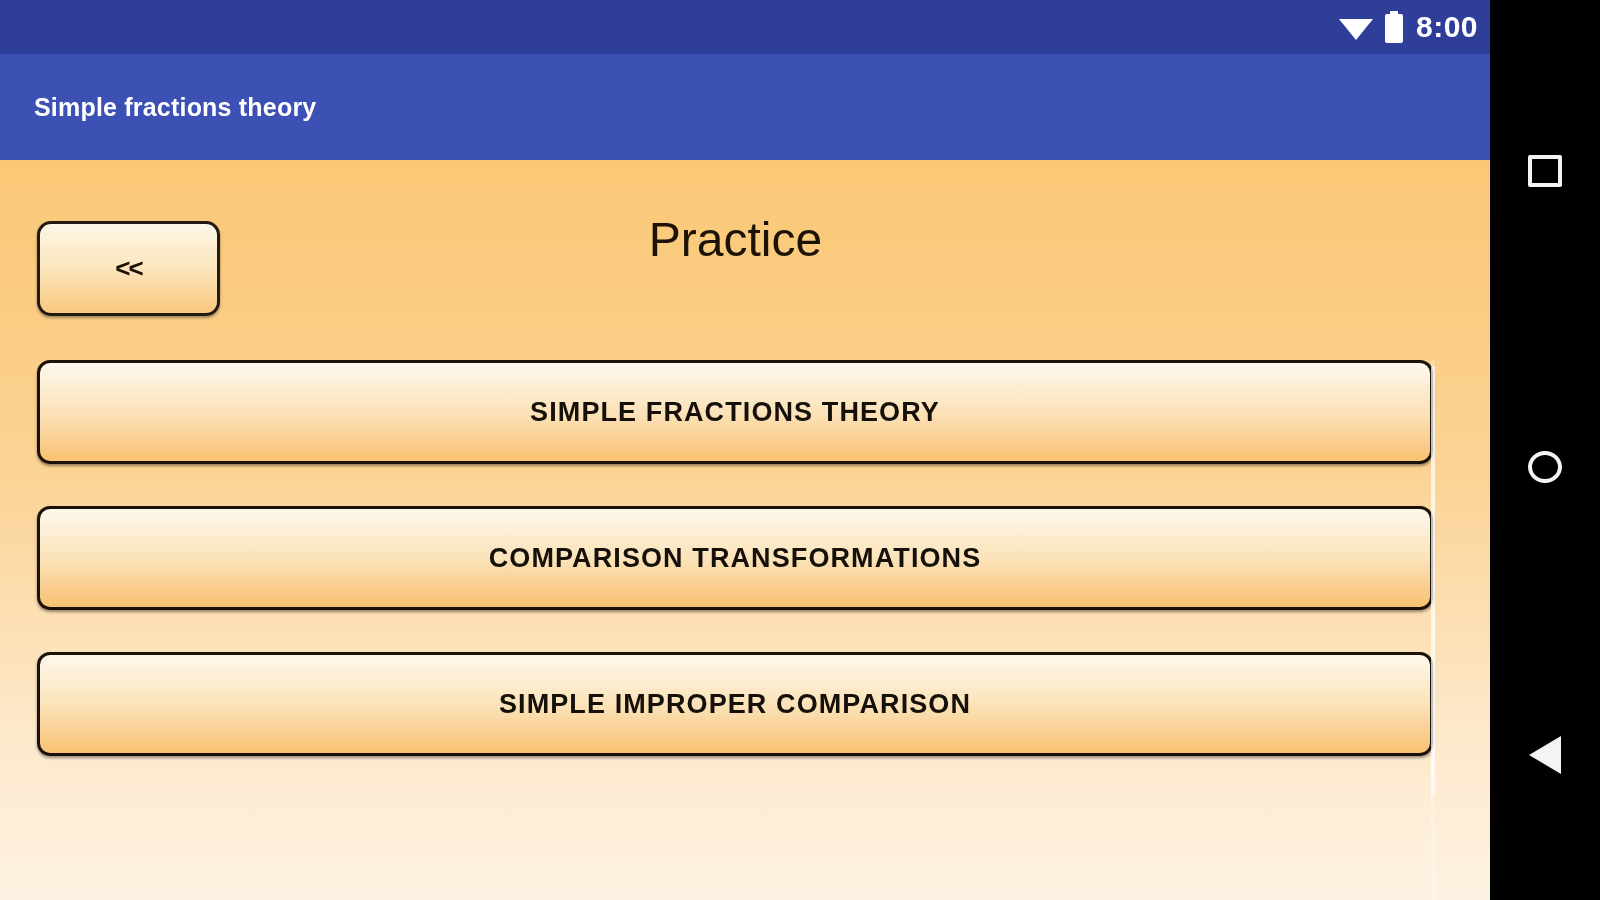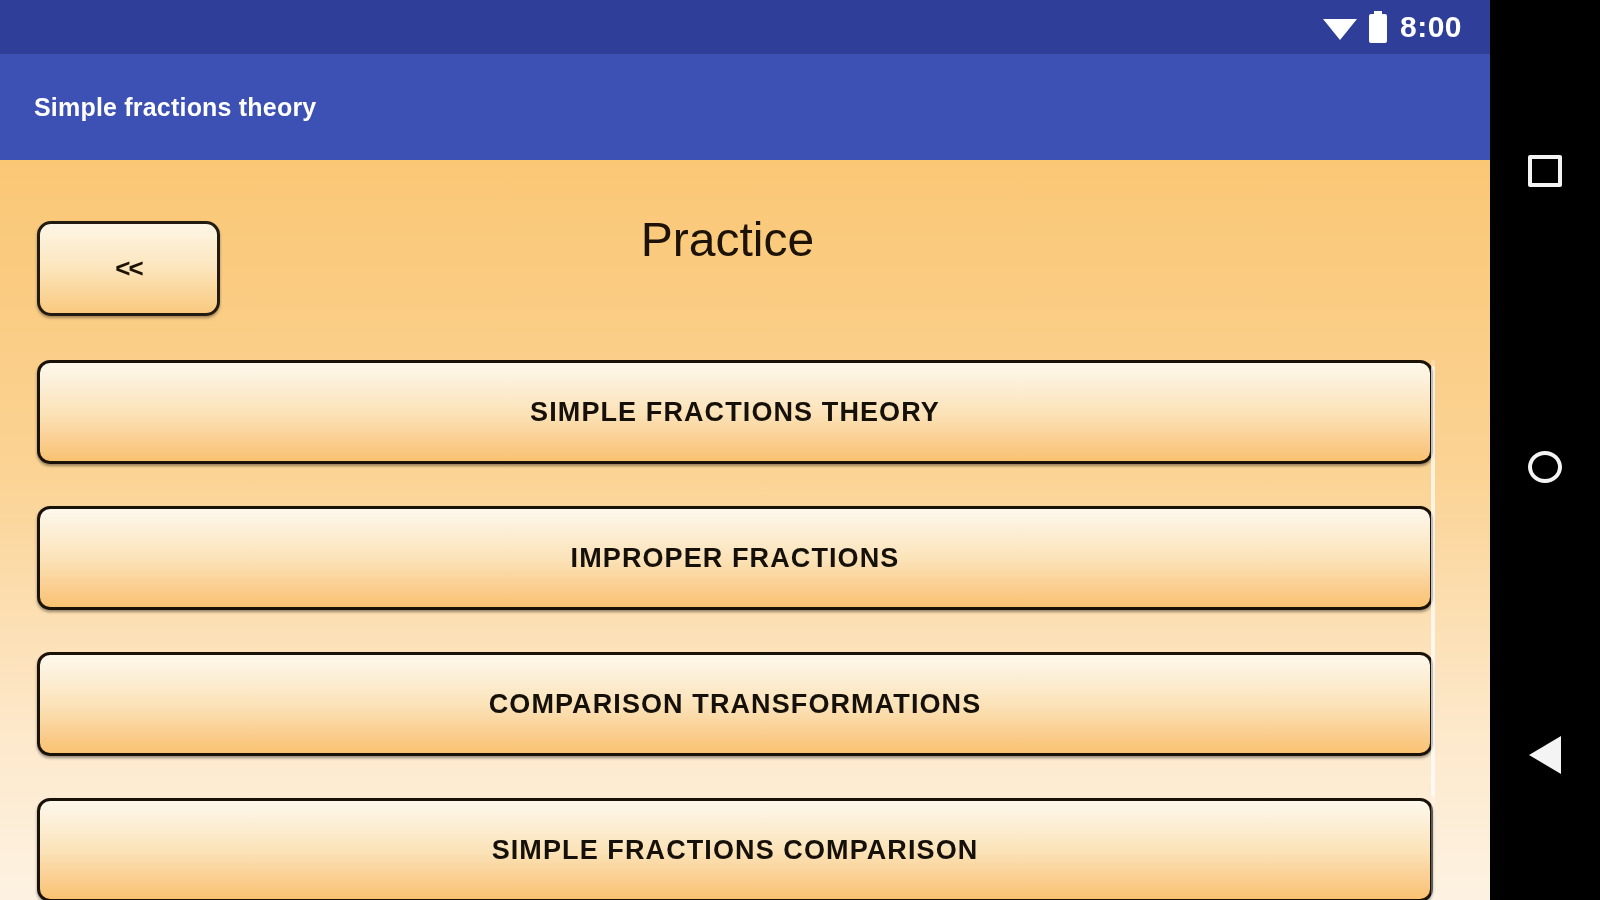--- a/index.html
+++ b/index.html
@@ -31,21 +31,21 @@
     overflow: hidden;
   }
 
   
   .status-bar {
     height: 54px;
     background: #2E3E99;
     display: flex;
     align-items: center;
     justify-content: flex-end;
-    padding-right: 28px;
+    padding-right: 12px;
     gap: 12px;
     flex: 0 0 auto;
   }
   .status-icons {
     display: flex;
     align-items: center;
     gap: 10px;
   }
   .wifi-icon {
     width: 36px; height: 30px;
@@ -111,21 +111,21 @@
   }
   .back-button-label {
     font-size: 26px;
     font-weight: bold;
     color: #1d1206;
     letter-spacing: -2px;
   }
 
   .page-title {
     position: absolute;
-    left: 0;
+    left: 8px;
     top: 52px;
     width: 1455px;
     text-align: center;
     font-size: 48px;
     color: #1c1206;
     font-family: "Liberation Sans", sans-serif;
   }
 
   
   .list-area {
@@ -250,30 +250,27 @@
         </div>
         <div class="page-title">Practice</div>
       </div>
 
       <div class="list-area">
 
         <div class="menu-button">
           <span class="menu-button-label">SIMPLE FRACTIONS THEORY</span>
         </div>
 
-        <div class="menu-button">
-          <span class="menu-button-label">IMPROPER FRACTIONS</span>
-        </div>
 
         <div class="menu-button">
           <span class="menu-button-label">COMPARISON TRANSFORMATIONS</span>
         </div>
 
         <div class="menu-button">
-          <span class="menu-button-label">SIMPLE FRACTIONS COMPARISON</span>
+          <span class="menu-button-label">SIMPLE IMPROPER COMPARISON</span>
         </div>
 
         <div class="scrollbar-track"></div>
         <div class="scrollbar-thumb"></div>
       </div>
 
     </div>
   </div>
 
   <div class="nav-bar">

